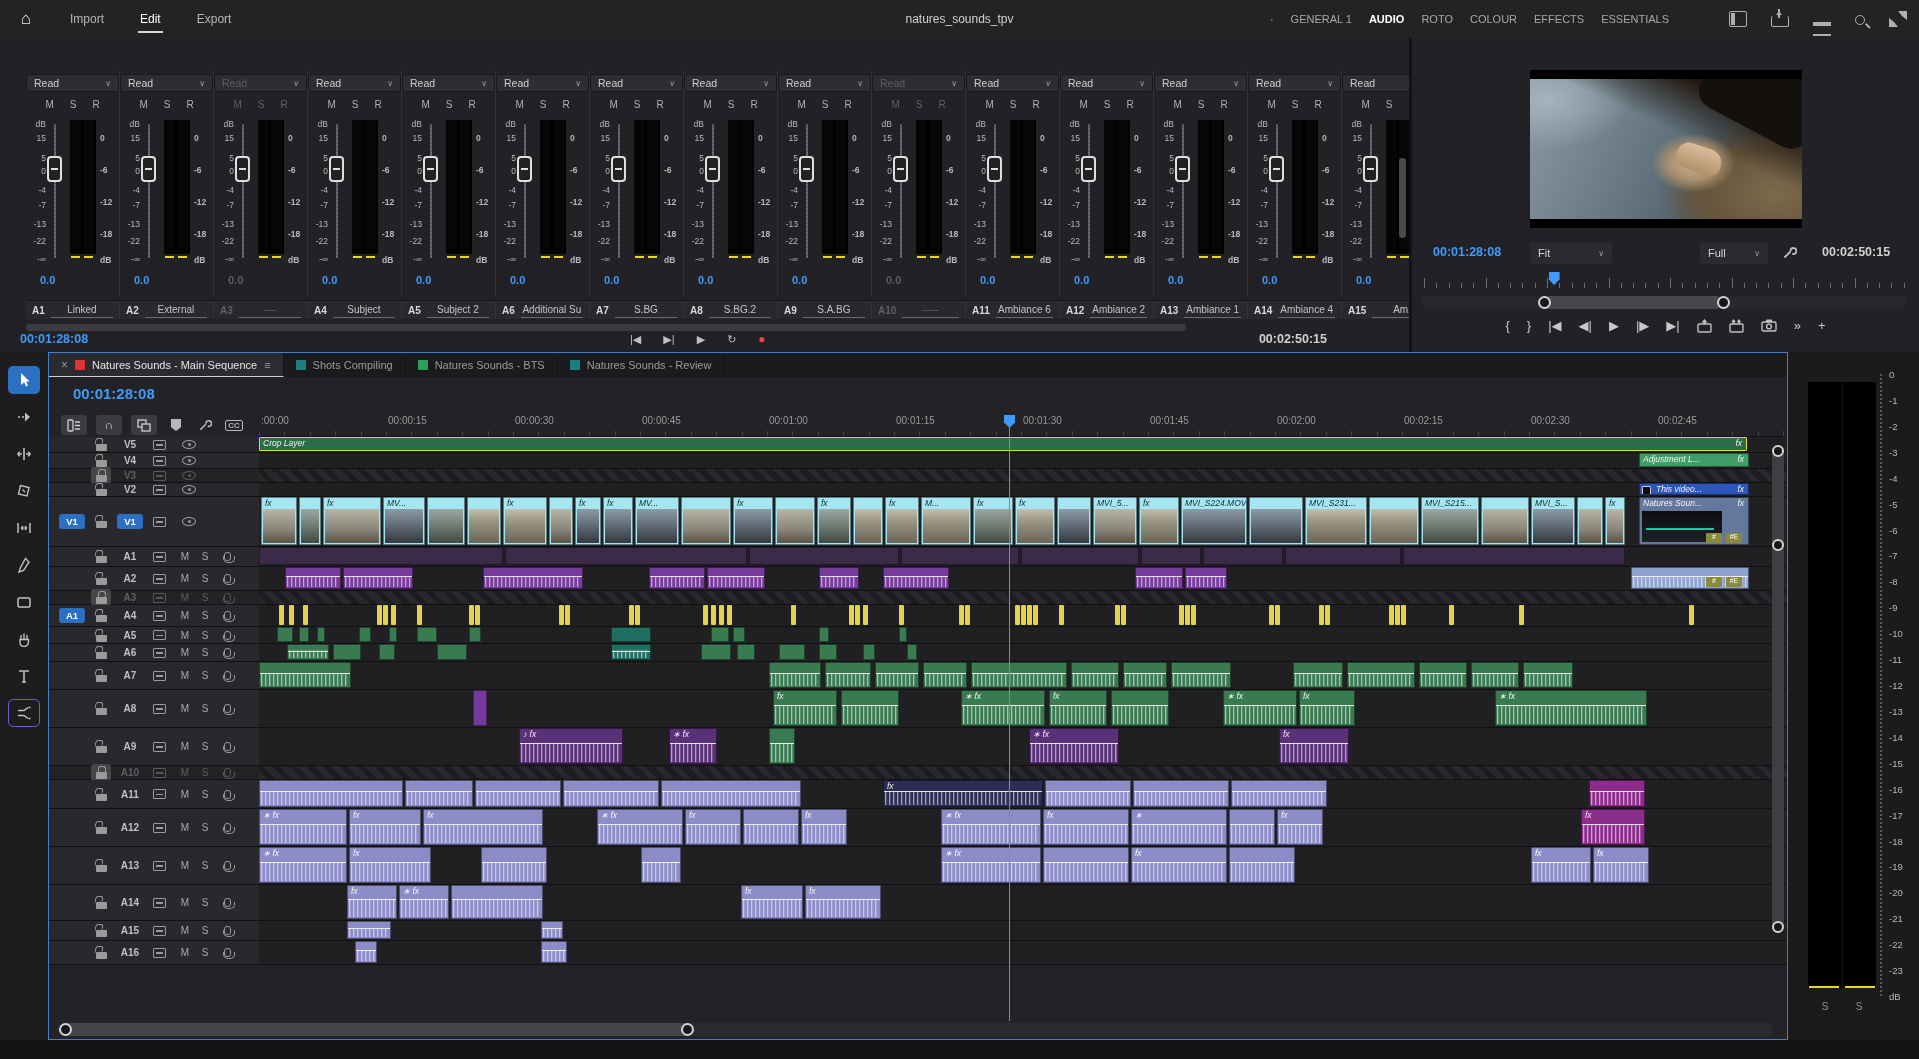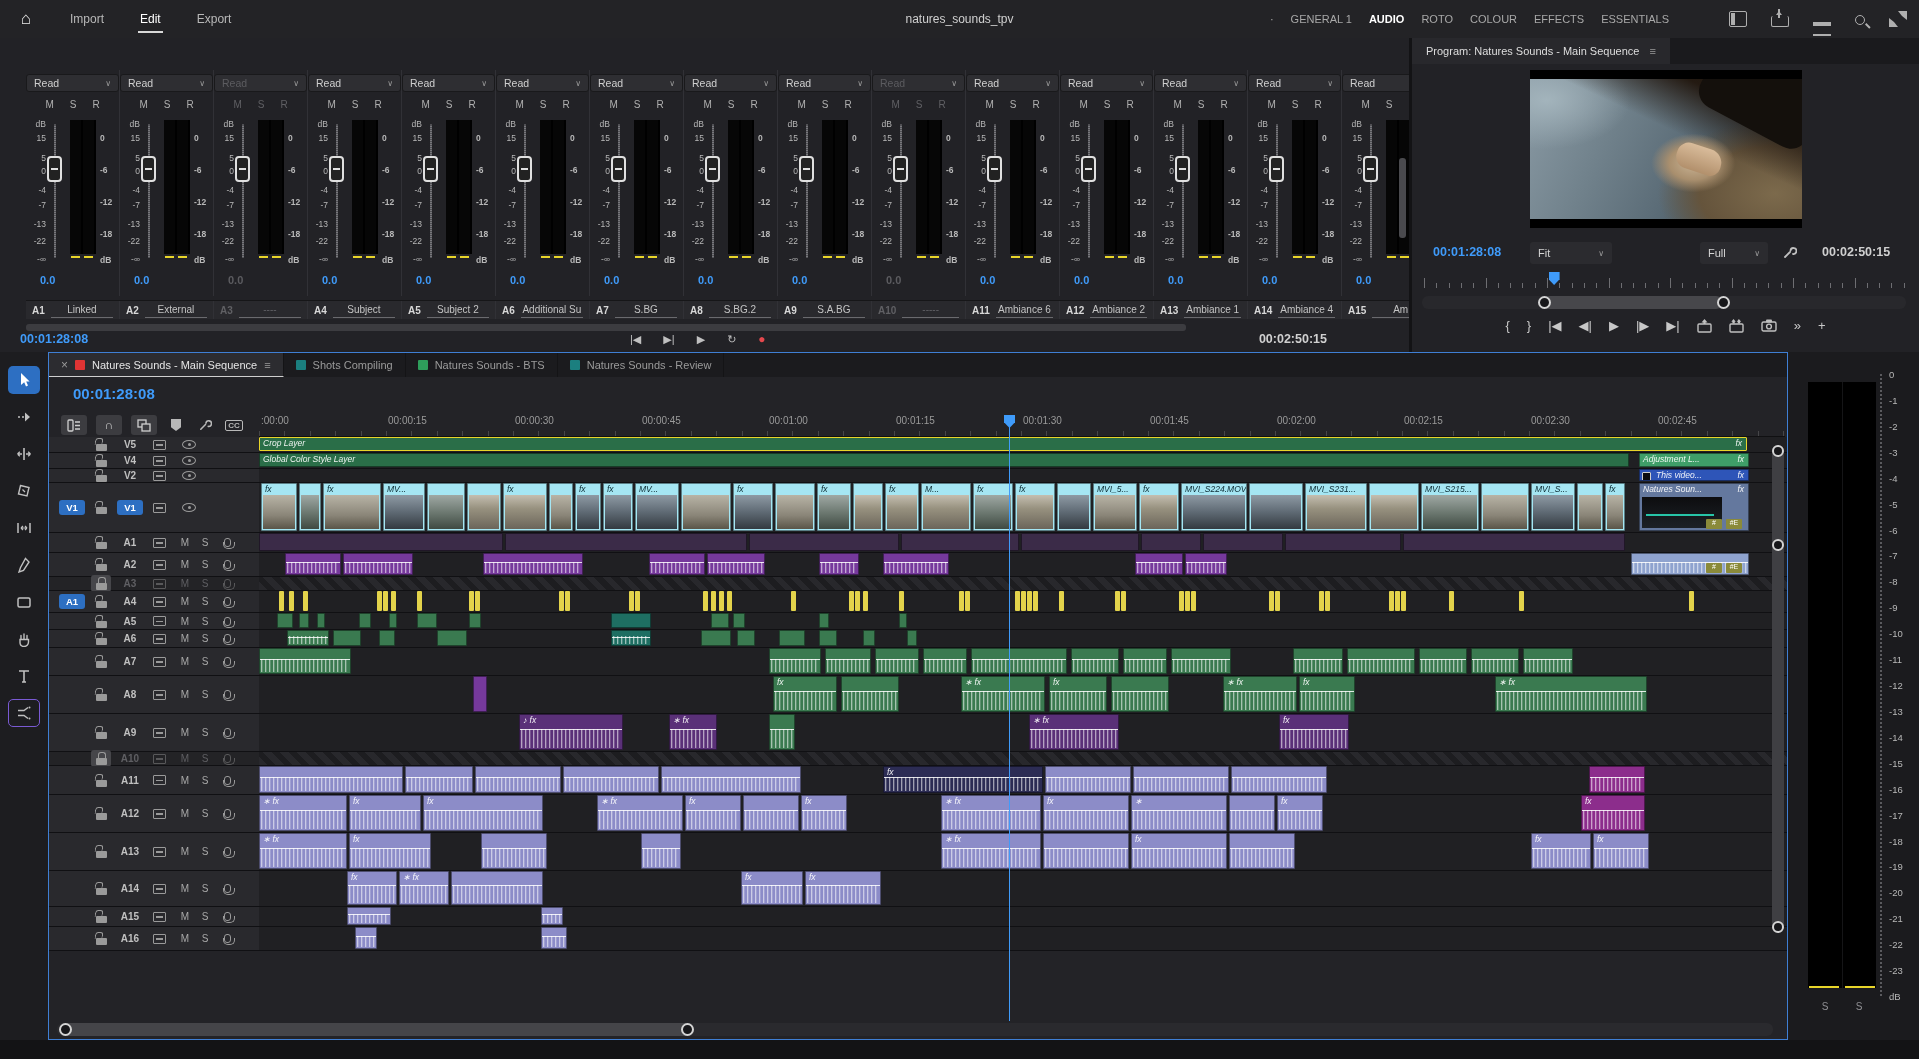--- a/index.html
+++ b/index.html
@@ -899,23 +899,20 @@
           <span>▶|</span>
           <span>▶</span>
           <span>↻</span>
           <span class="rec">●</span>
         </span>
         <span id="mix-duration">00:02:50:15</span>
       </div>
     </section>
 
     <section id="program-panel">
-      <div class="tabrow">
-        <span class="ptab active"><span>Program: Natures Sounds - Main Sequence</span><span class="ham">≡</span></span>
-      </div>
       <div id="pm-videowrap">
         <div id="pm-video">
           <div class="vframe">
             <div class="arm"></div>
             <div class="hand"></div>
           </div>
         </div>
       </div>
       <div id="pm-controls">
         <span id="pm-tc" class="tc">00:01:28:08</span>
@@ -1169,28 +1166,39 @@
     <span class="lockwrap ">
                 <span class="lk open">
                   <i></i>
                 </span>
               </span>
     <span class="namecol"><span class="tname">V4</span></span>
     <span class="dual"></span>
     <span class="eye"></span>
             </div>
       <div class="tlane">
-              <div class="clip c-grn" style="left:0px;width:1370px">
-                <span class="cl ni">Global Color Style Layer</span>
-              </div>
               <div class="clip c-grn2" style="left:1380px;width:110px">
                 <span class="cl ni">Adjustment L...</span>
                 <span class="fxr ni">fx</span>
               </div>
             </div>
+    </div>
+          <div class="trow locked" style="height:14px">
+      <div class="thead">
+    <span class="srccol"></span>
+    <span class="lockwrap closed">
+                <span class="lk closed">
+                  <i></i>
+                </span>
+              </span>
+    <span class="namecol"><span class="tname">V3</span></span>
+    <span class="dual"></span>
+    <span class="eye"></span>
+            </div>
+      <div class="tlane"></div>
     </div>
           <div class="trow" style="height:14px">
       <div class="thead">
     <span class="srccol"></span>
     <span class="lockwrap ">
                 <span class="lk open">
                   <i></i>
                 </span>
               </span>
     <span class="namecol"><span class="tname">V2</span></span>

